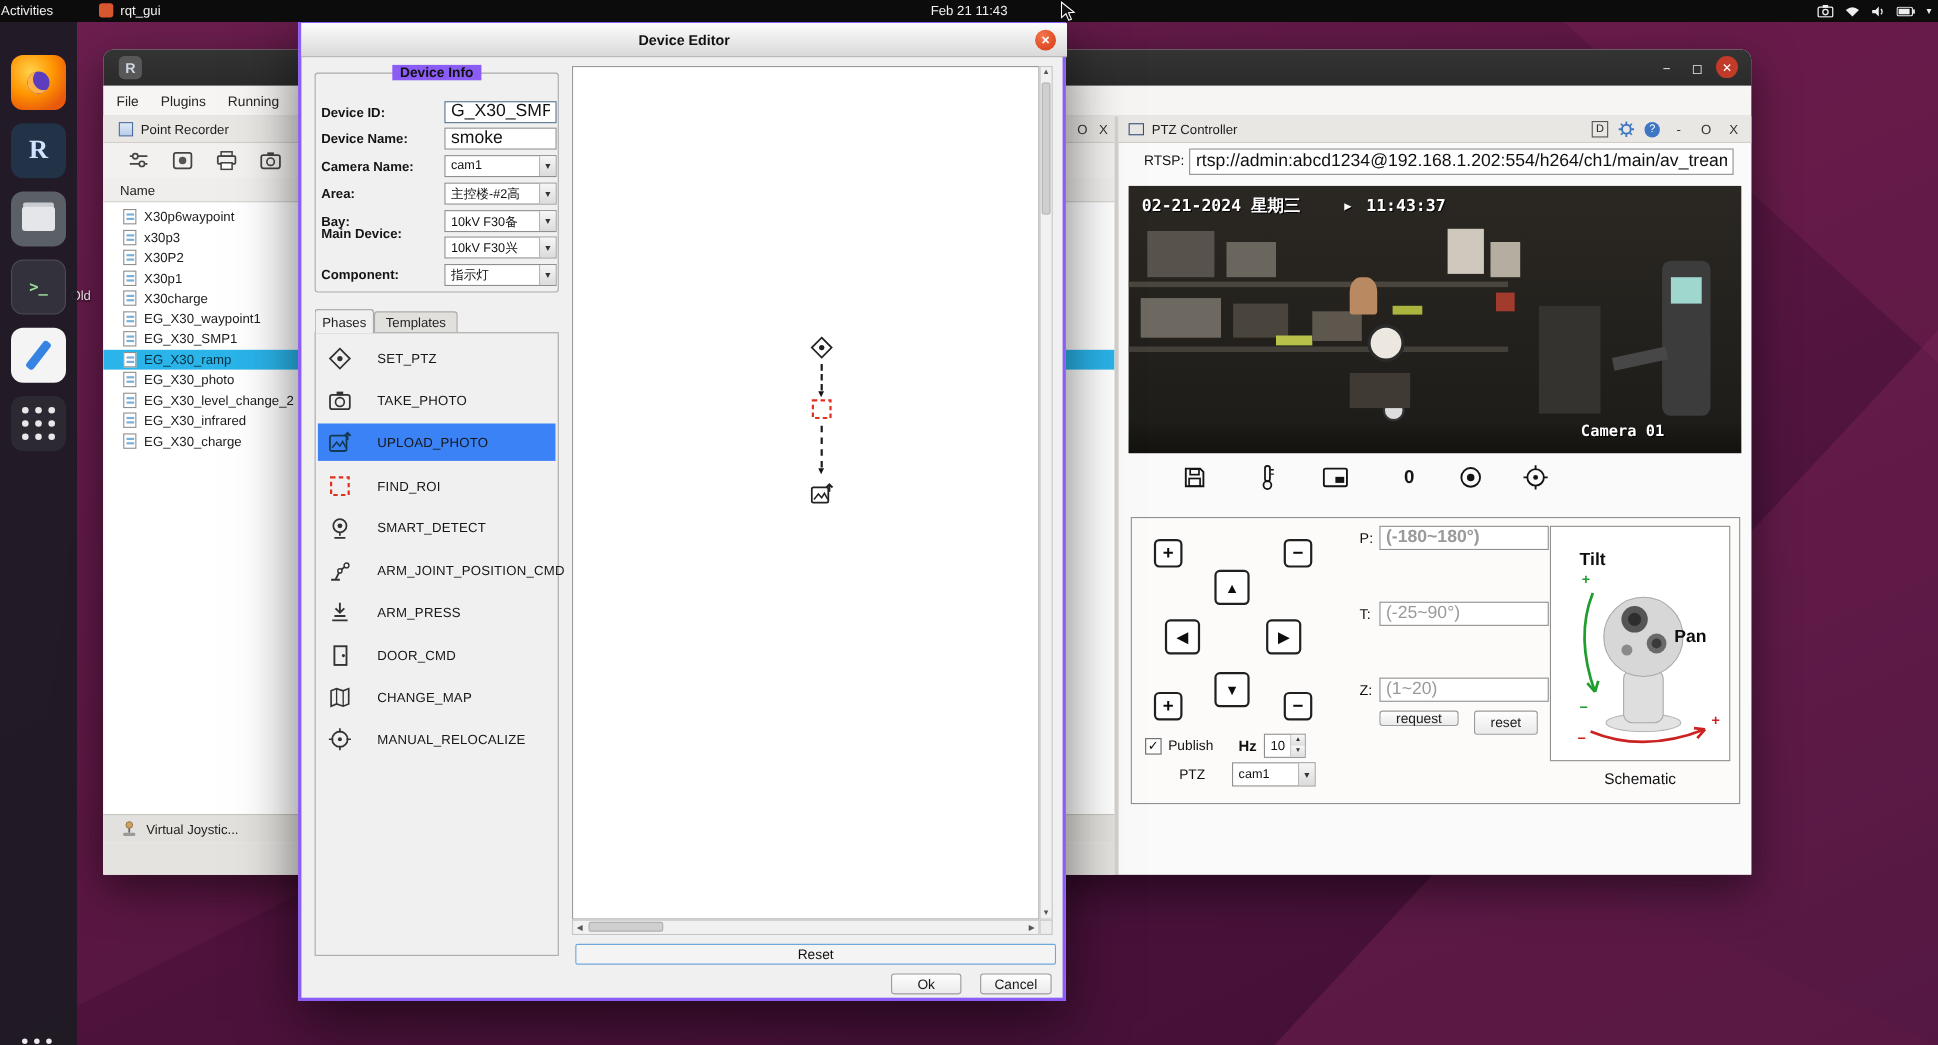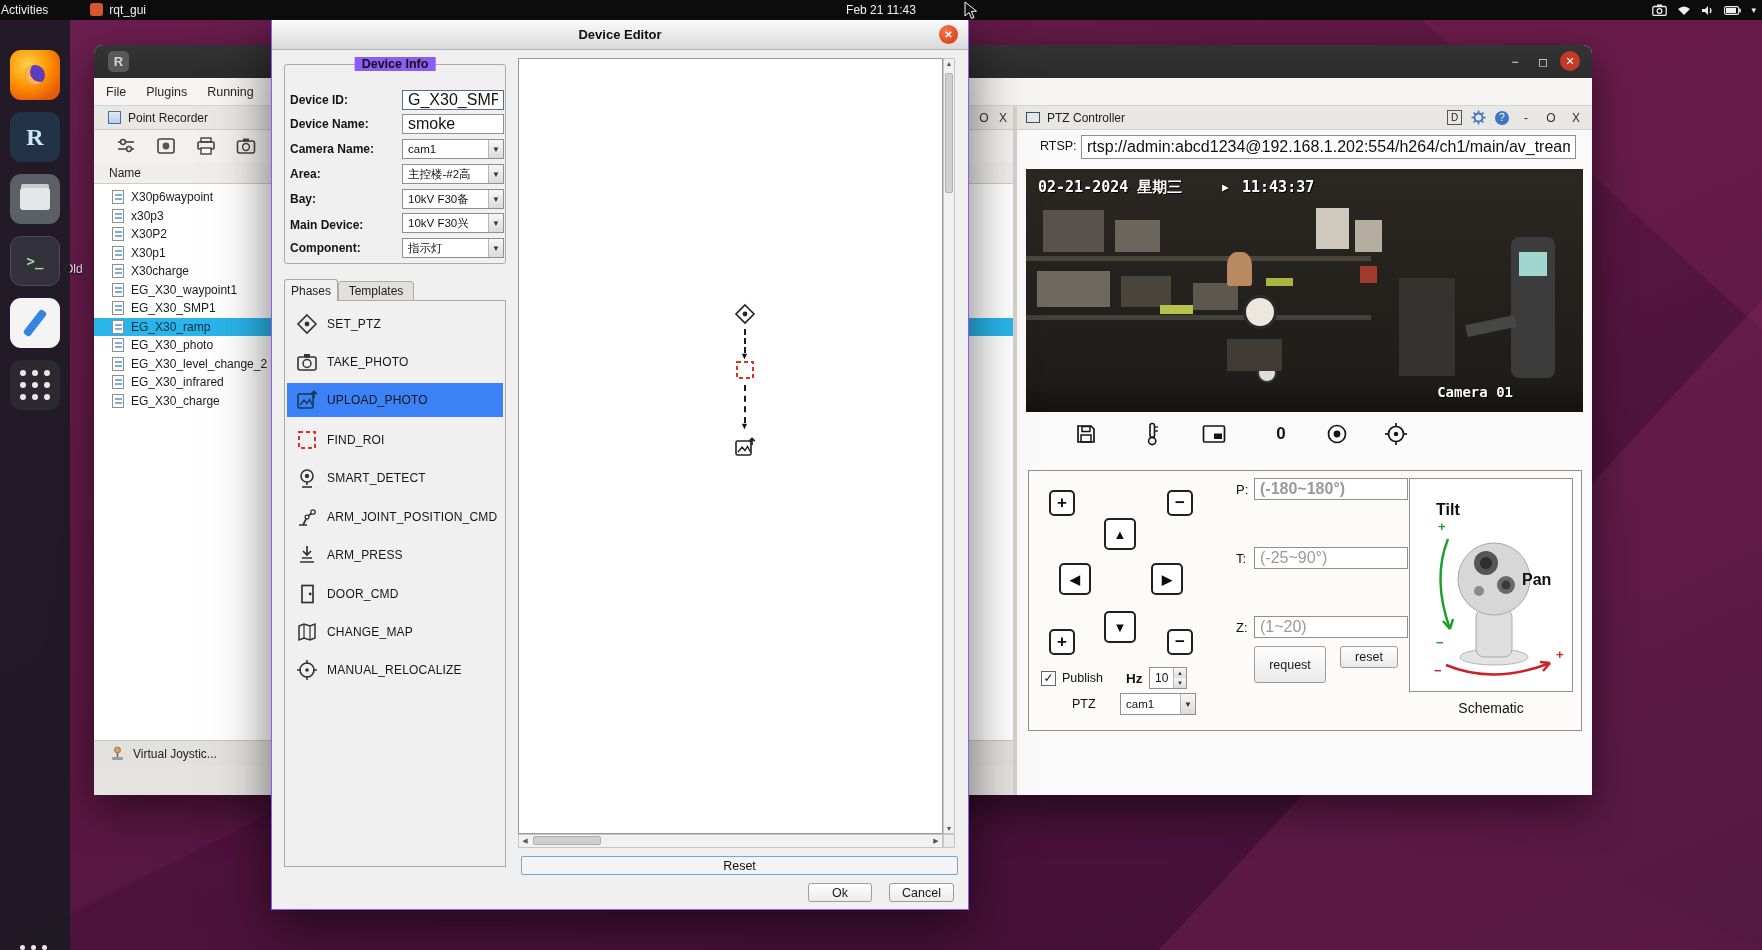--- a/index.html
+++ b/index.html
@@ -83,33 +83,33 @@
   .spin .val{flex:1;font-size:12px;display:flex;align-items:center;padding-left:5px}
   .spin .arr{width:13px;border-left:1px solid #b5b5b5;display:flex;flex-direction:column}
   .spin .arr span{flex:1;font-size:6px;color:#333;display:flex;align-items:center;justify-content:center;background:linear-gradient(#f7f7f7,#ddd)}
   .q-select{position:absolute;background:#fff;border:1px solid #8f8f8f;display:flex;align-items:center;font-size:11.5px;color:#111}
   .q-select .tx{padding-left:5px;white-space:nowrap;overflow:hidden;flex:1}
   .q-select .arrow{width:15px;align-self:stretch;background:linear-gradient(#f6f6f6,#dbdbdb);border-left:1px solid #b5b5b5;display:flex;align-items:center;justify-content:center;font-size:8px;color:#333;flex:0 0 auto}
   .schem{position:absolute;left:380px;top:7px;width:164px;height:214px;border:1px solid #8f8f8f;background:#fff}
   .schem-lb{position:absolute;left:380px;top:229px;width:164px;text-align:center;font-size:14px;color:#111}
   .bigword{position:absolute;font-weight:bold;font-size:15px;color:#0e0e0e}
   
-  .editor{left:271px;top:18px;width:698px;height:892px;background:#f0f0f0;border:1px solid #8b5cf6;box-shadow:0 18px 50px rgba(0,0,0,.55);z-index:50}
+  .editor{left:271px;top:18px;width:698px;height:892px;background:#f0f0f0;border:3px solid #8b5cf6;box-shadow:0 18px 50px rgba(0,0,0,.55);z-index:50}
   .de-title{left:0;top:0;width:696px;height:31px;background:linear-gradient(#fcfcfc,#d9d9d9);border-bottom:1px solid #b3b3b3;display:flex;align-items:center;justify-content:center;font-weight:bold;font-size:13px;color:#101010}
   .de-close{position:absolute;right:10px;top:6px;width:19px;height:19px;border-radius:50%;background:radial-gradient(circle at 35% 30%,#f4764e,#de4820 72%);color:#fff;font-size:10px;display:flex;align-items:center;justify-content:center}
   .group{left:12px;top:45px;width:222px;height:200px;border:1px solid #ababab;border-radius:3px}
   .legend{position:absolute;top:-8px;left:50%;transform:translateX(-50%);background:#8b5cf6;padding:0 7px;font-weight:bold;font-size:12.5px;color:#111;white-space:nowrap}
   .f-lb{position:absolute;left:18px;width:110px;font-weight:bold;font-size:12px;color:#141414}
   .f-in{position:absolute;left:130px;width:102px;height:20px}
   .f-sel{left:130px;width:102px;height:20px}
   .tab{position:absolute;font-size:12px;color:#222;display:flex;align-items:center;justify-content:center}
   .tab.on{left:12px;top:260px;width:54px;height:22px;background:#f0f0f0;border:1px solid #a9a9a9;border-bottom:none;border-radius:3px 3px 0 0;z-index:2}
   .tab.off{left:66px;top:262px;width:76px;height:20px;background:#e2e0dd;border:1px solid #ababab;border-radius:3px 3px 0 0}
   .tabframe{left:12px;top:281px;width:222px;height:567px;border:1px solid #a9a9a9;background:#f0f0f0}
-  .phase{position:absolute;left:2px;width:216px;height:34px;display:flex;align-items:center;gap:9px;padding-left:9px;font-size:12px;color:#161616;letter-spacing:.2px}
+  .phase{position:absolute;left:2px;width:216px;height:34px;display:flex;align-items:center;gap:23px;padding-left:9px;font-size:12px;color:#161616;letter-spacing:.2px}
   .phase.sel{background:#3b82f6}
   .ph-ic{width:22px;height:22px;display:flex;align-items:center;justify-content:center;flex:0 0 auto}
   .canvas{left:246px;top:39px;width:425px;height:776px;background:#fff;border:1px solid #9a9a9a}
   .vscroll{left:671px;top:39px;width:12px;height:776px;background:#f1f1f1;border:1px solid #c6c6c6}
   .hscroll{left:246px;top:815px;width:425px;height:14px;background:#f1f1f1;border:1px solid #c6c6c6}
   .corner{left:671px;top:815px;width:12px;height:14px;background:#ececec;border:1px solid #c6c6c6}
   .sc-ar{position:absolute;font-size:7px;color:#555;width:10px;text-align:center}
   .thumb{position:absolute;background:#cfcfcf;border:1px solid #b0b0b0;border-radius:2px}
   .flow-ic{position:absolute;width:22px;height:22px;display:flex;align-items:center;justify-content:center}
   .dashline{position:absolute;width:0;border-left:2px dashed #1c1c1c}
@@ -410,21 +410,21 @@
       <div class="pad-btn" style="left:20px;top:158px;width:26px;height:26px;font-size:17px">+</div>
       <div class="pad-btn" style="left:138px;top:158px;width:26px;height:26px;font-size:17px">−</div>
 
       <div class="ax-lb" style="left:207px;top:11px">P:</div>
       <input class="ax-in q-input" style="left: 225px; top: 7px; font-weight: bold;" placeholder="(-180~180°)">
       <div class="ax-lb" style="left:207px;top:80px">T:</div>
       <input class="ax-in q-input" style="left: 225px; top: 76px;" placeholder="(-25~90°)">
       <div class="ax-lb" style="left:207px;top:149px">Z:</div>
       <input class="ax-in q-input" style="left: 225px; top: 145px;" placeholder="(1~20)">
 
-      <div class="q-btn" style="position:absolute;left:225px;top:175px;width:72px;height:37px">request</div>
+      <div class="q-btn" style="position:absolute;left:225px;top:175px;width:72px;height:14px">request</div>
       <div class="q-btn" style="position:absolute;left:311px;top:175px;width:58px;height:22px">reset</div>
 
       <div class="chk" style="left:12px;top:200px">✓</div>
       <div class="abs" style="left:33px;top:200px;font-size:12.5px">Publish</div>
       <div class="abs" style="left:97px;top:200px;font-size:13.5px;font-weight:bold">Hz</div>
       <div class="spin" style="left:120px;top:196px">
         <span class="val">10</span>
         <span class="arr">
             <span>▲</span>
             <span>▼</span>
@@ -484,21 +484,21 @@
   <div class="f-lb" style="top:148px">Area:</div>
   <div class="q-select f-sel" style="top:145px">
       <span class="tx">主控楼-#2高</span>
       <span class="arrow">▼</span>
     </div>
   <div class="f-lb" style="top:173px">Bay:</div>
   <div class="q-select f-sel" style="top:170px">
       <span class="tx">10kV F30备</span>
       <span class="arrow">▼</span>
     </div>
-  <div class="f-lb" style="top:199px">Main Device:</div>
+  <div class="f-lb" style="top:184px">Main Device:</div>
   <div class="q-select f-sel" style="top:194px">
       <span class="tx">10kV F30兴</span>
       <span class="arrow">▼</span>
     </div>
   <div class="f-lb" style="top:222px">Component:</div>
   <div class="q-select f-sel" style="top:219px">
       <span class="tx">指示灯</span>
       <span class="arrow">▼</span>
     </div>
 

